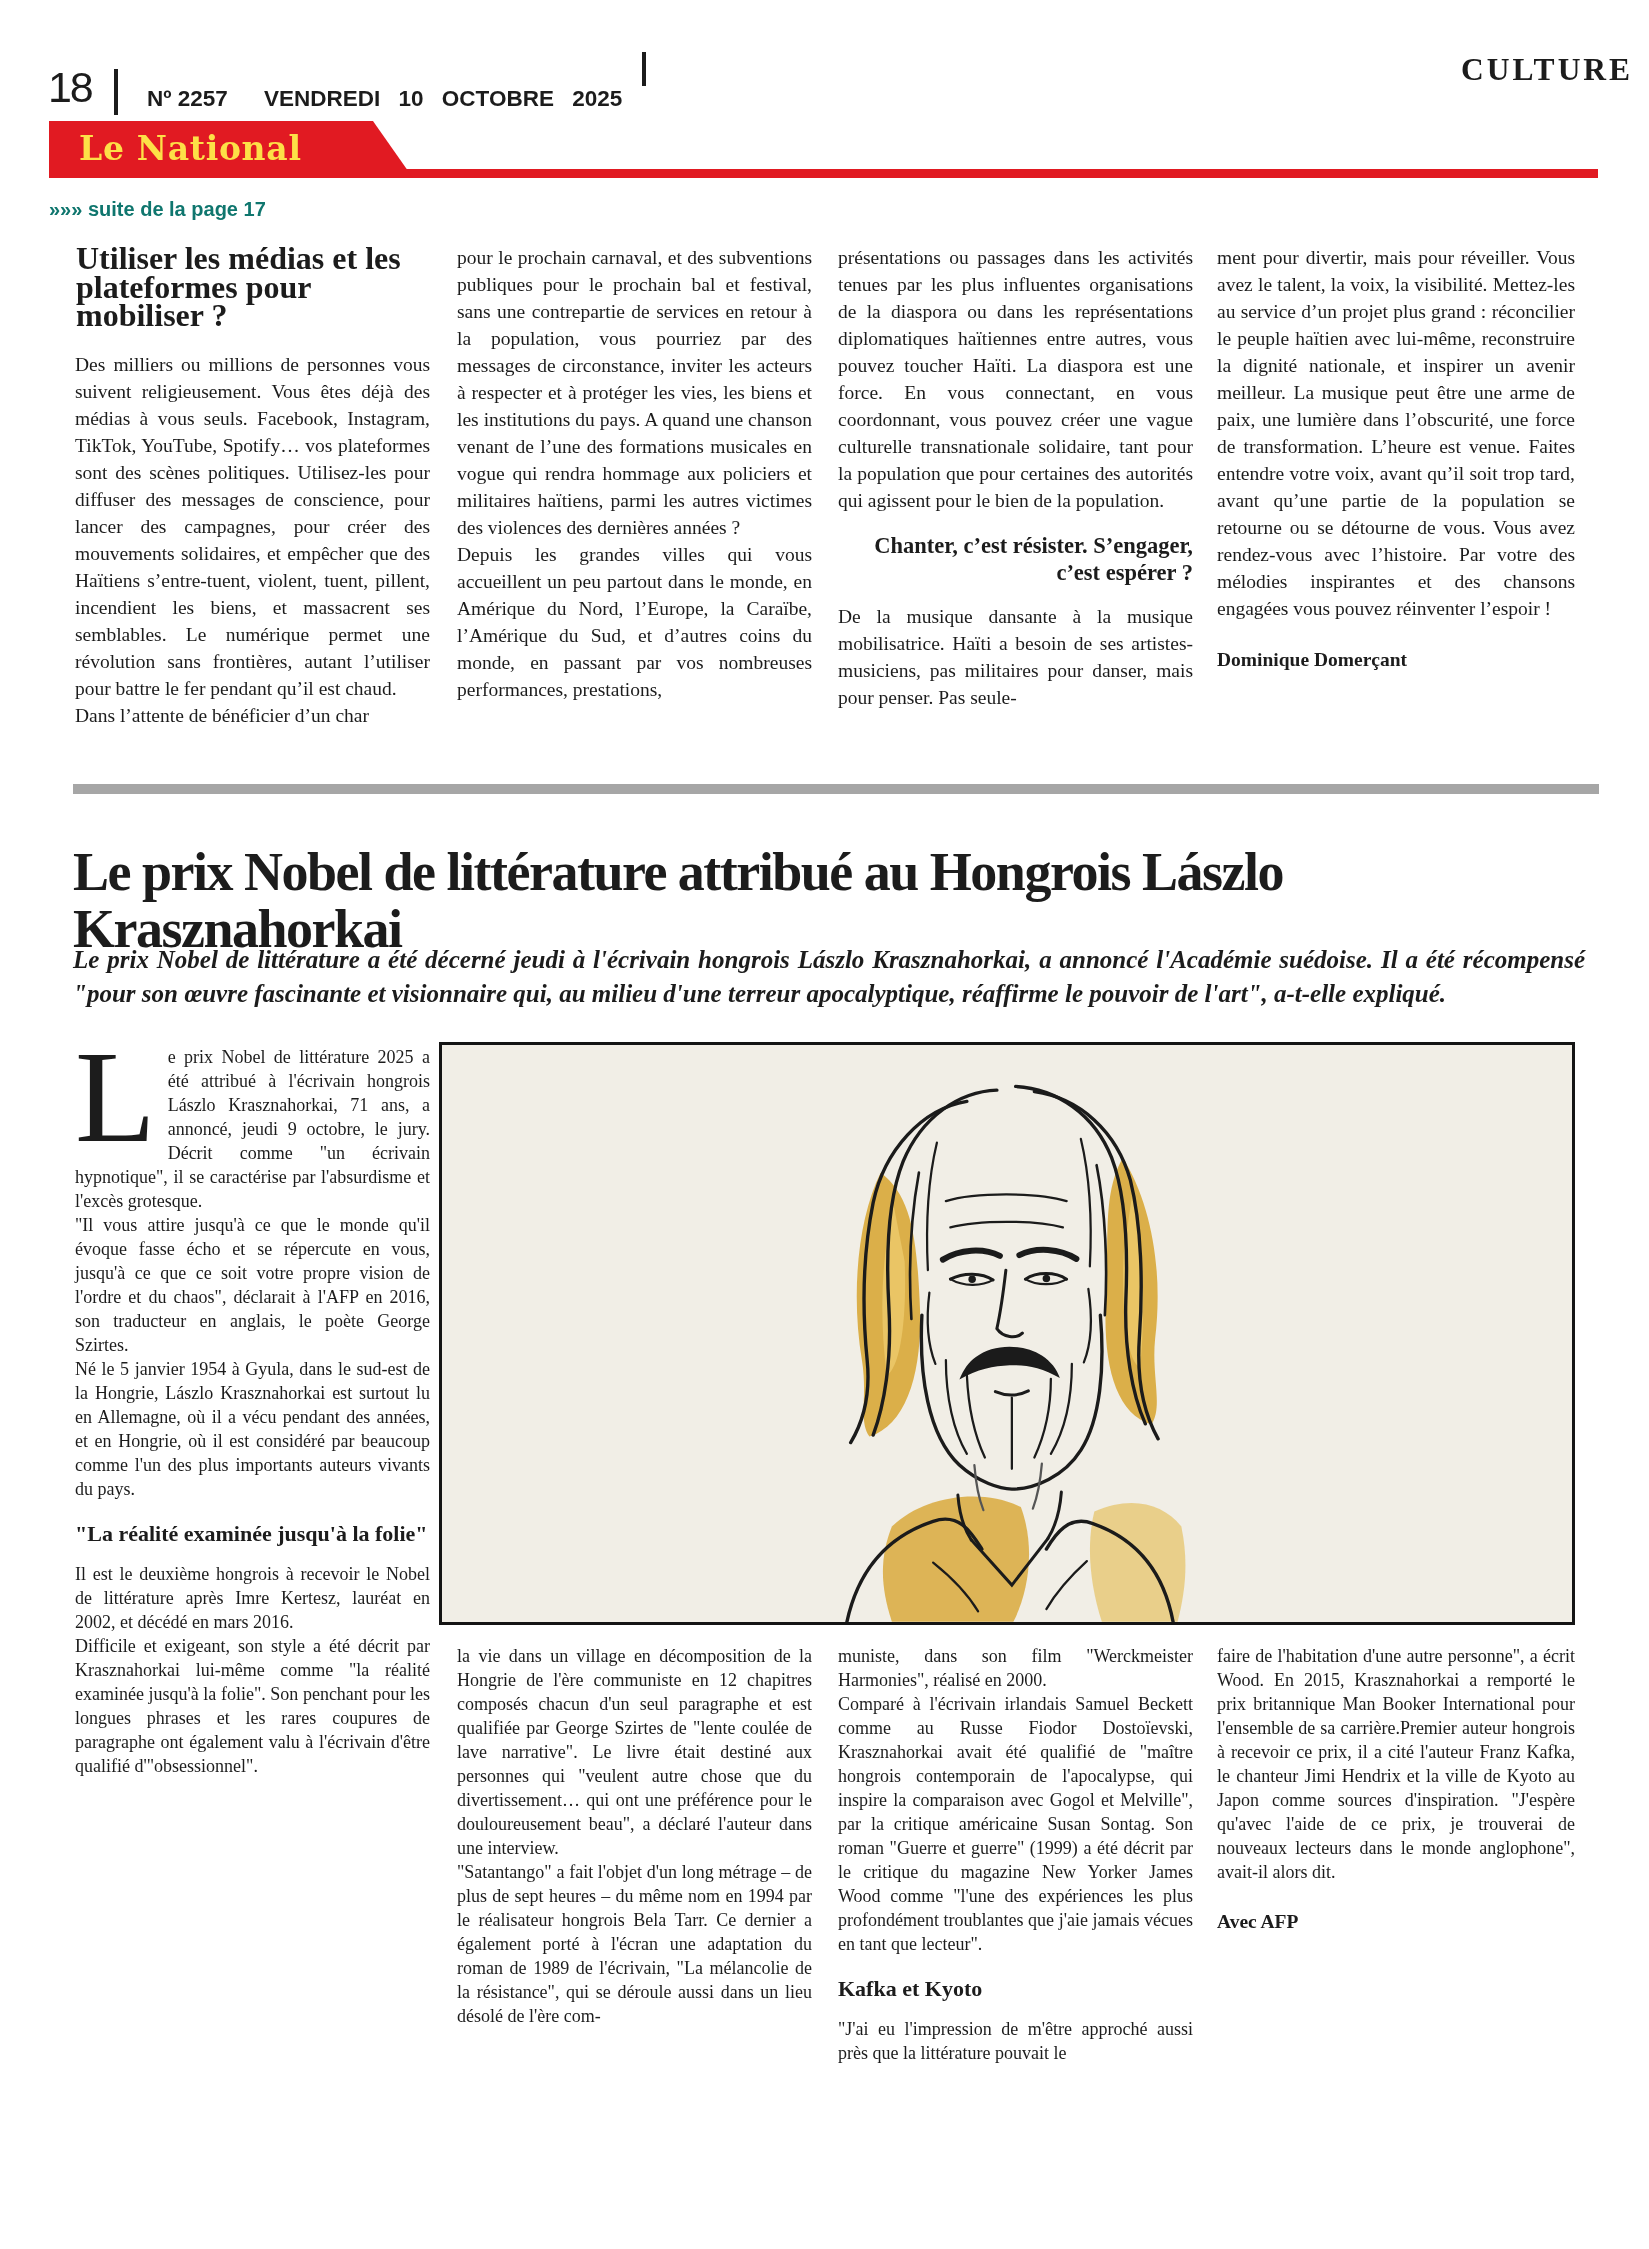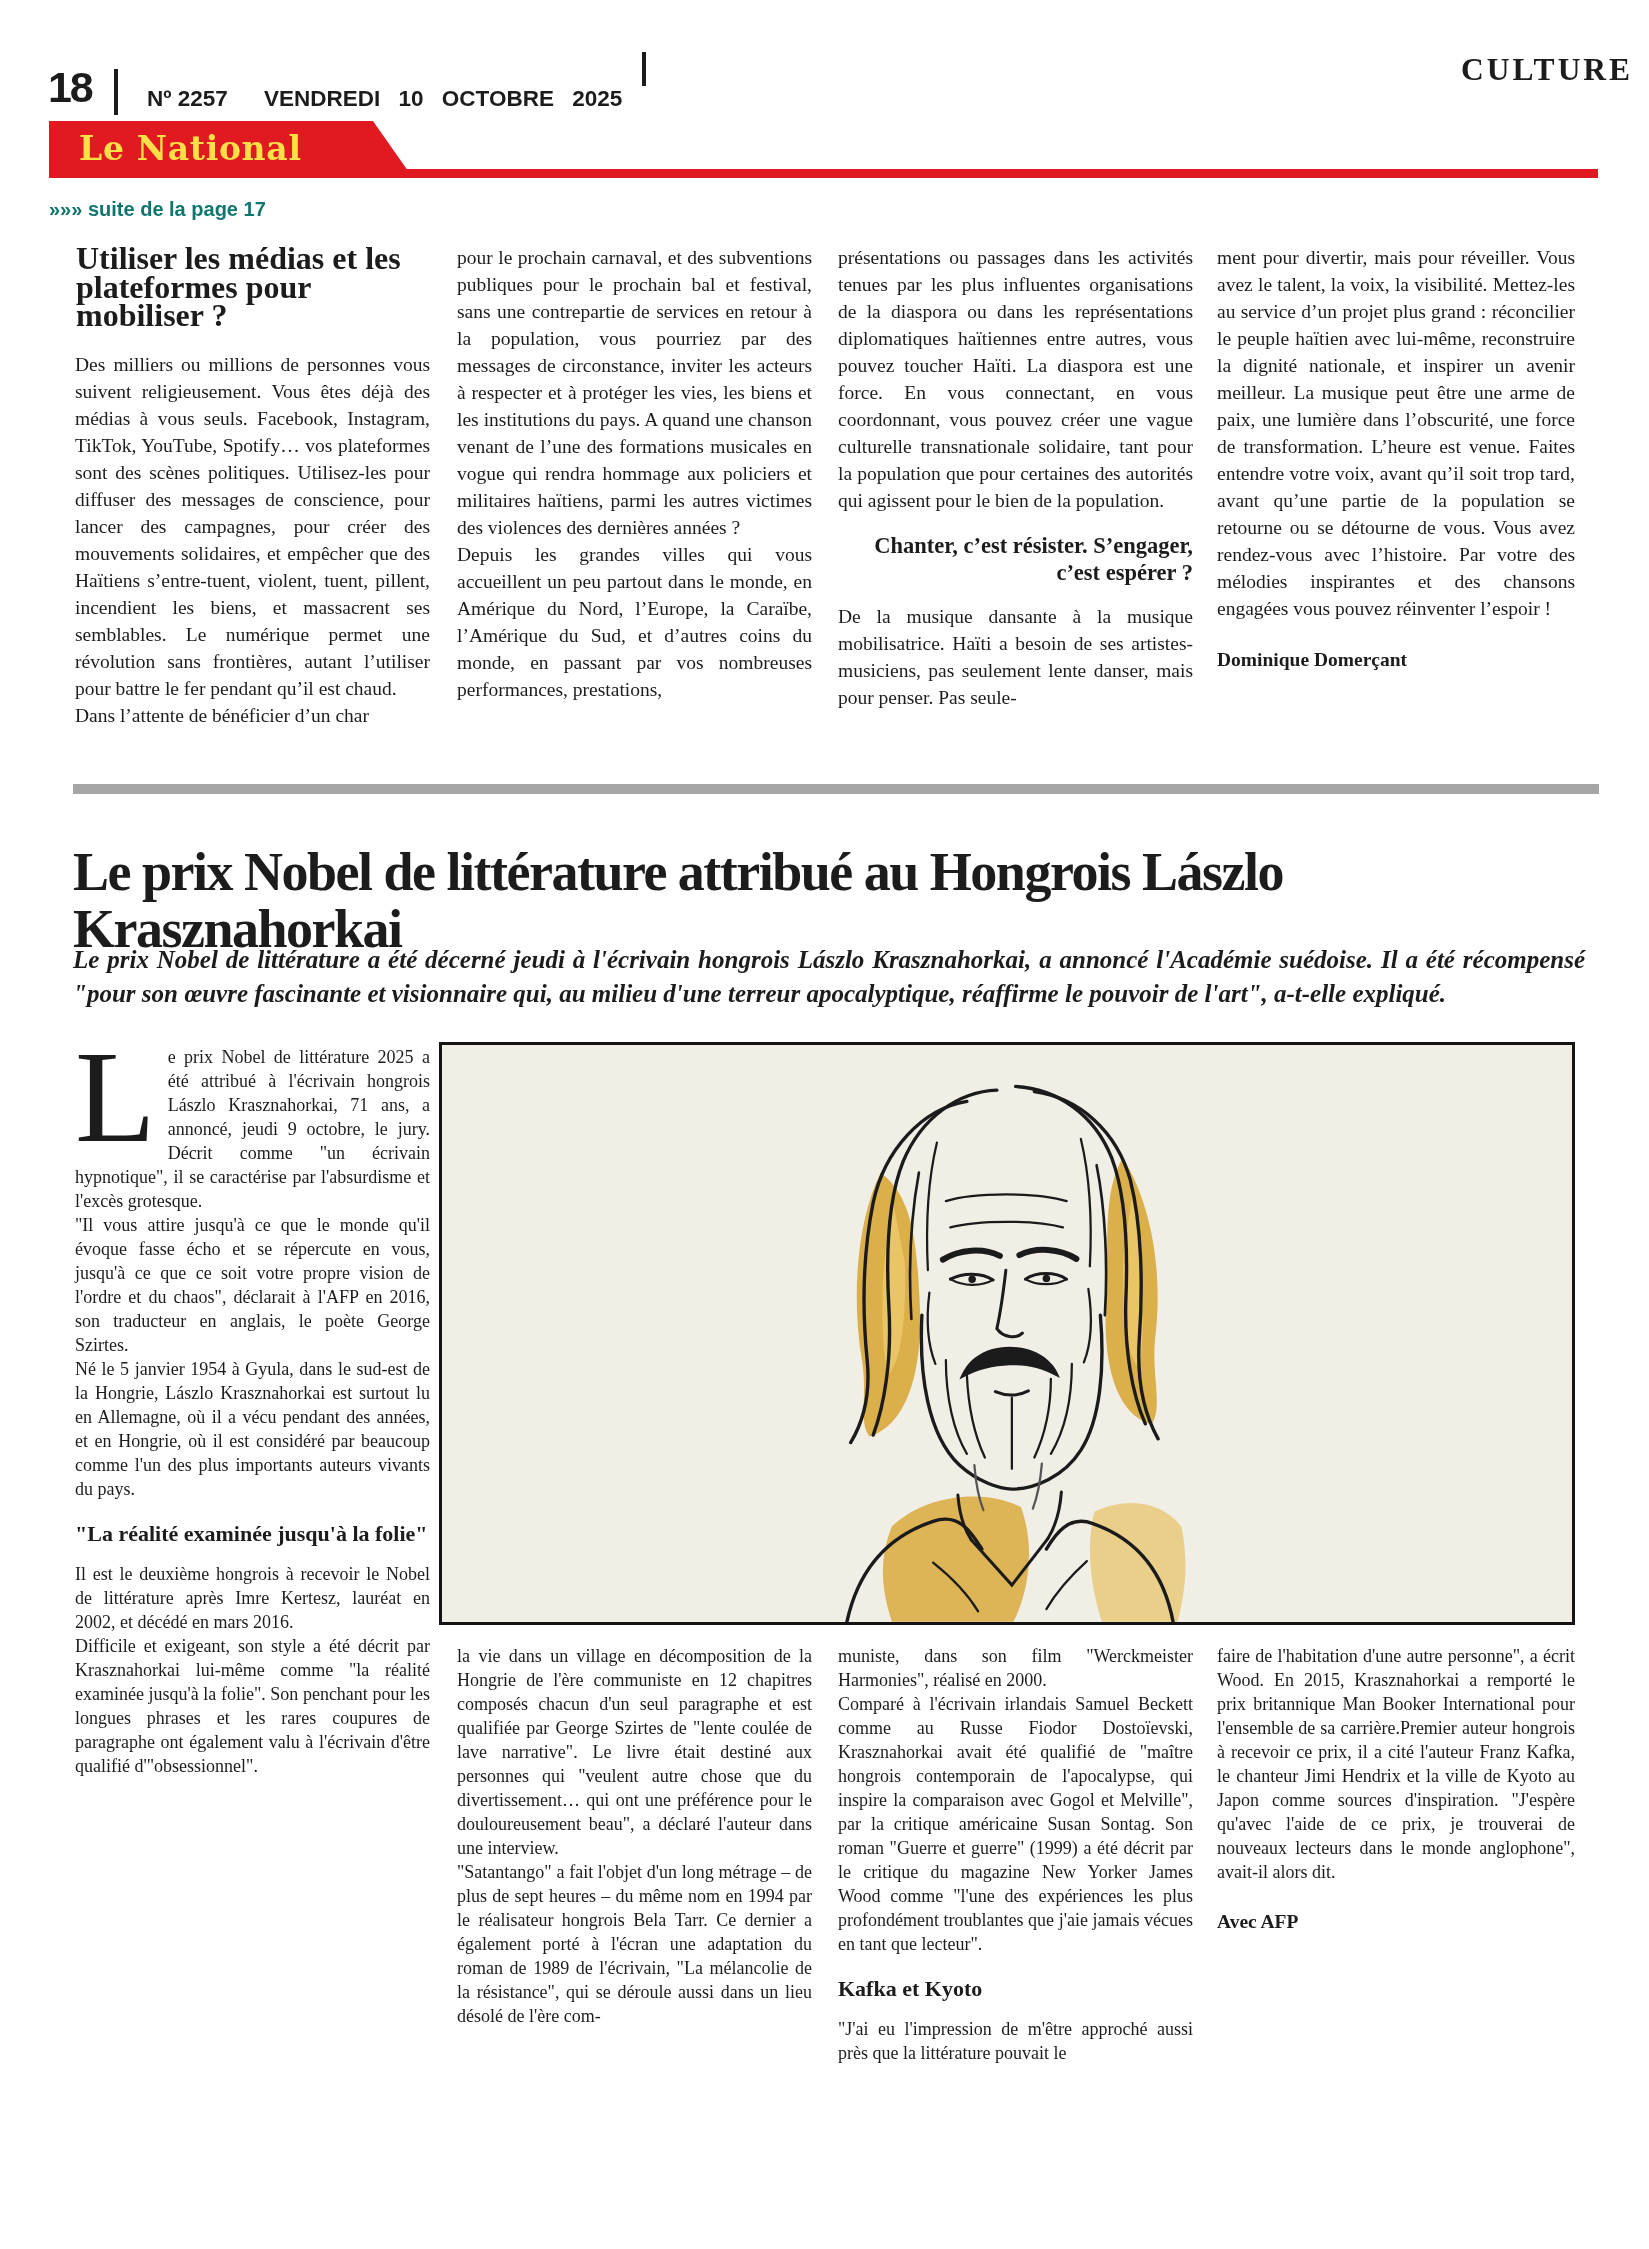--- a/index.html
+++ b/index.html
@@ -3,21 +3,21 @@
 <meta charset="utf-8">
 <style>
   html,body{margin:0;padding:0;background:#e8e8e8;}
   .page{
     position:relative;width:1650px;height:2250px;background:#ffffff;
     font-family:"Liberation Serif",serif;color:#1c1c1c;overflow:hidden;
   }
   
   .page-num{
     position:absolute;left:48px;top:66px;
-    font-family:"Liberation Sans",sans-serif;font-weight:bold;
+    font-family:"Liberation Sans",sans-serif;font-weight:normal;
     font-size:43px;letter-spacing:-2.2px;line-height:1;
   }
   .pagenum-bar{position:absolute;left:114px;top:69px;width:3.7px;height:46px;background:#1c1c1c;}
   .issue-num{
     position:absolute;left:147px;top:88px;
     font-family:"Liberation Sans",sans-serif;font-weight:bold;font-size:22.5px;line-height:1;
   }
   .edition-date{
     position:absolute;left:264px;top:88px;
     font-family:Liberation Sans, sans-serif;font-weight:bold;font-size:22.5px;line-height:1;
@@ -98,21 +98,21 @@
     <p>Des milliers ou millions de personnes vous suivent religieusement. Vous êtes déjà des médias à vous seuls. Facebook, Instagram, TikTok, YouTube, Spotify… vos plateformes sont des scènes politiques. Utilisez-les pour diffuser des messages de conscience, pour lancer des campagnes, pour créer des mouvements solidaires, et empêcher que des Haïtiens s’entre-tuent, violent, tuent, pillent, incendient les biens, et massacrent ses semblables. Le numérique permet une révolution sans frontières, autant l’utiliser pour battre le fer pendant qu’il est chaud.</p>
     <p>Dans l’attente de bénéficier d’un char</p>
   </div>
   <div class="a1col" style="left:457px;">
     <p>pour le prochain carnaval, et des subventions publiques pour le prochain bal et festival, sans une contrepartie de services en retour à la population, vous pourriez par des messages de circonstance, inviter les acteurs à respecter et à protéger les vies, les biens et les institutions du pays. A quand une chanson venant de l’une des formations musicales en vogue qui rendra hommage aux policiers et militaires haïtiens, parmi les autres victimes des violences des dernières années ?</p>
     <p>Depuis les grandes villes qui vous accueillent un peu partout dans le monde, en Amérique du Nord, l’Europe, la Caraïbe, l’Amérique du Sud, et d’autres coins du monde, en passant par vos nombreuses performances, prestations,</p>
   </div>
   <div class="a1col" style="left:838px;">
     <p>présentations ou passages dans les activités tenues par les plus influentes organisations de la diaspora ou dans les représentations diplomatiques haïtiennes entre autres, vous pouvez toucher Haïti. La diaspora est une force. En vous connectant, en vous coordonnant, vous pouvez créer une vague culturelle transnationale solidaire, tant pour la population que pour certaines des autorités qui agissent pour le bien de la population.</p>
     <h3 class="a1-subhead">Chanter, c’est résister. S’engager, c’est espérer ?</h3>
-    <p>De la musique dansante à la musique mobilisatrice. Haïti a besoin de ses artistes-musiciens, pas seulement lente danser, mais pour penser. Pas seule-</p>
+    <p>De la musique dansante à la musique mobilisatrice. Haïti a besoin de ses artistes-musiciens, pas militaires pour danser, mais pour penser. Pas seule-</p>
   </div>
   <div class="a1col" style="left:1217px;width:358px;">
     <p>ment pour divertir, mais pour réveiller. Vous avez le talent, la voix, la visibilité. Mettez-les au service d’un projet plus grand : réconcilier le peuple haïtien avec lui-même, reconstruire la dignité nationale, et inspirer un avenir meilleur. La musique peut être une arme de paix, une lumière dans l’obscurité, une force de transformation. L’heure est venue. Faites entendre votre voix, avant qu’il soit trop tard, avant qu’une partie de la population se retourne ou se détourne de vous. Vous avez rendez-vous avec l’histoire. Par votre des mélodies inspirantes et des chansons engagées vous pouvez réinventer l’espoir !</p>
     <div class="byline">Dominique Domerçant</div>
   </div>
 
   <div class="gray-divider"></div>
 
   <h1 class="headline">Le prix Nobel de littérature attribué au Hongrois Lászlo Krasznahorkai</h1>
   <div class="lede">Le prix Nobel de littérature a été décerné jeudi à l'écrivain hongrois Lászlo Krasznahorkai, a annoncé l'Académie suédoise. Il a été récompensé "pour son œuvre fascinante et visionnaire qui, au milieu d'une terreur apocalyptique, réaffirme le pouvoir de l'art", a-t-elle expliqué.</div>

